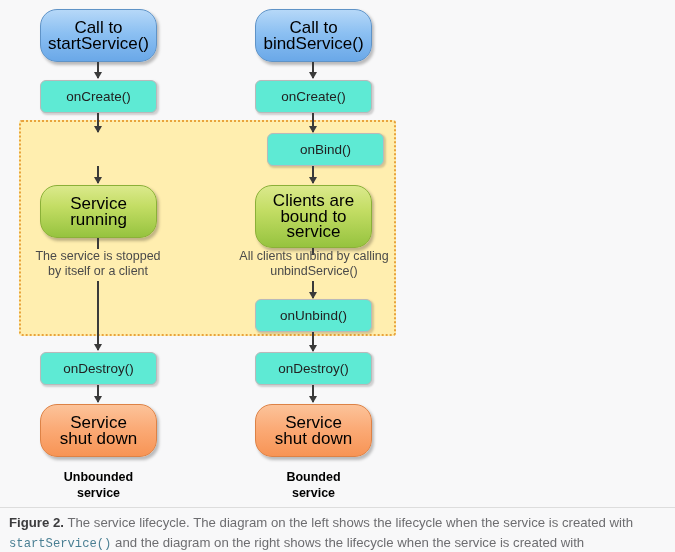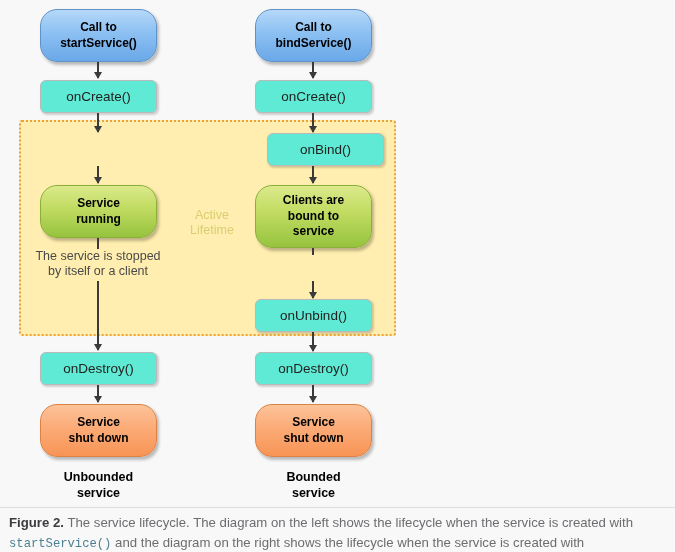--- a/index.html
+++ b/index.html
@@ -59,22 +59,22 @@
     background: #5eead4;
     border: 1px solid #b9b9ba;
     border-radius: 6px;
     font-size: 13.5px;
     color: #222222;
     box-shadow: 1.5px 1.5px 2px rgba(0,0,0,0.17);
   }
 
   .node-round {
     border-radius: 17px;
-    font-size: 12px;
-    font-weight: bold;
+    font-size: 17px;
+    font-weight: normal;
     color: #000000;
     line-height: 15.5px;
     white-space: pre-line;
     box-shadow: 2px 2.5px 3px rgba(0,0,0,0.25);
   }
 
   .node-blue {
     background: linear-gradient(to bottom, #b6d8f8 0%, #8cc0f2 45%, #6aa8e8 100%);
     border: 1px solid #5f93c7;
   }
@@ -156,22 +156,20 @@
     font-size: 12.2px;
     color: #4a7f93;
   }
 </style>
 </head>
 <body>
 
 <div id="page">
 
   <div id="active-region"></div>
-  <div id="active-lifetime-label">Active
-Lifetime</div>
 
   <div class="node node-round node-blue" style="left:40px; top:9px; width:117px; height:53px;">Call to
 startService()</div>
 
   <div class="arrow" style="left:97px; top:62px; height:16px;"></div>
 
   <div class="node node-gray" style="left:40px; top:80px; width:117px; height:33px;">onCreate()</div>
 
   <div class="arrow" style="left:97px; top:113px; height:19px;"></div>
 
@@ -210,20 +208,22 @@
   <div class="node node-gray" style="left:255px; top:133px; width:117px; height:33px;margin-left:12px;">onBind()</div>
 
   <div class="arrow" style="left:312px; top:166px; height:17px;"></div>
 
   <div class="node node-round node-green" style="left:255px; top:185px; width:117px; height:63px;">Clients are
 bound to
 service</div>
 
   <div class="arrow no-head" style="left:312px; top:248px; height:7px;"></div>
 
+  <div class="annot" style="left:233px; top:249px; width:162px;">All clients unbind by calling
+unbindService()</div>
 
   <div class="arrow" style="left:312px; top:281px; height:17px;"></div>
 
   <div class="node node-gray" style="left:255px; top:299px; width:117px; height:33px;">onUnbind()</div>
 
   <div class="arrow" style="left:312px; top:332px; height:19px;"></div>
 
   <div class="node node-gray" style="left:255px; top:352px; width:117px; height:33px;">onDestroy()</div>
 
   <div class="arrow" style="left:312px; top:385px; height:17px;"></div>

